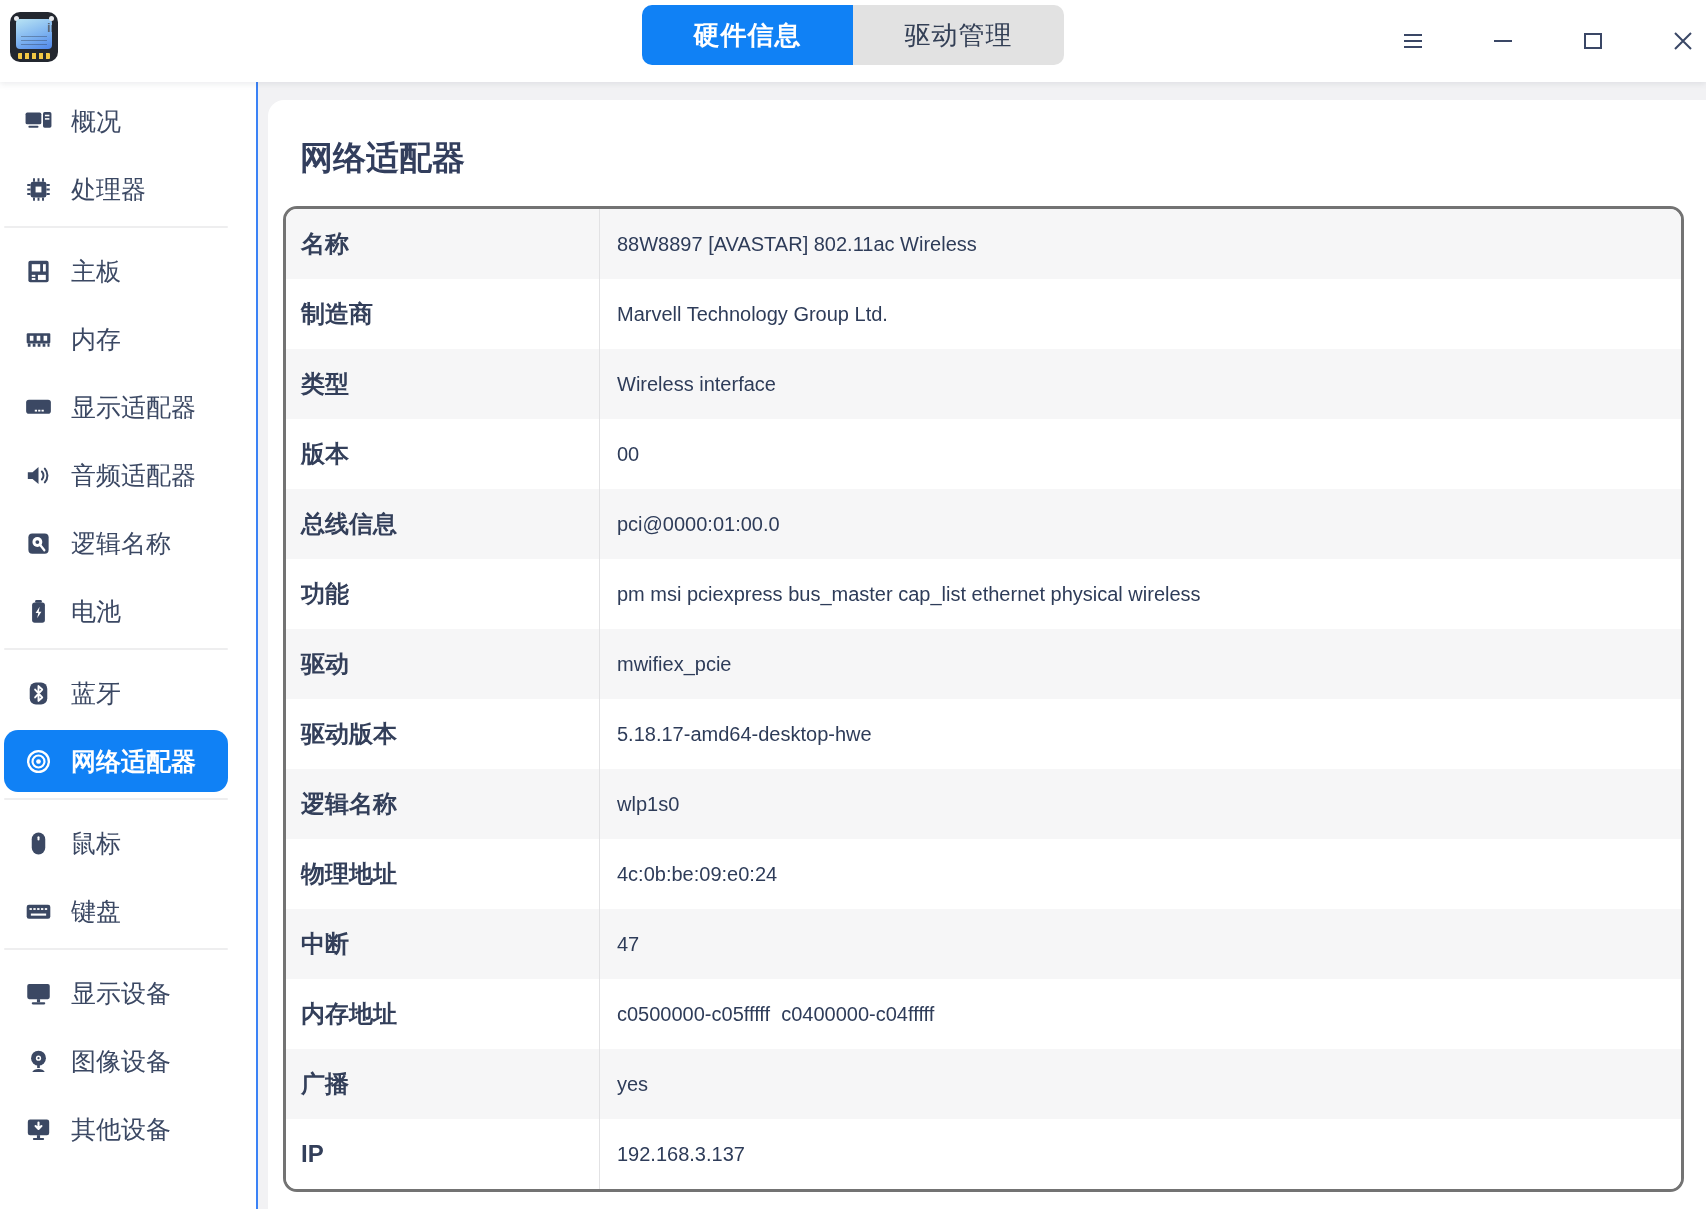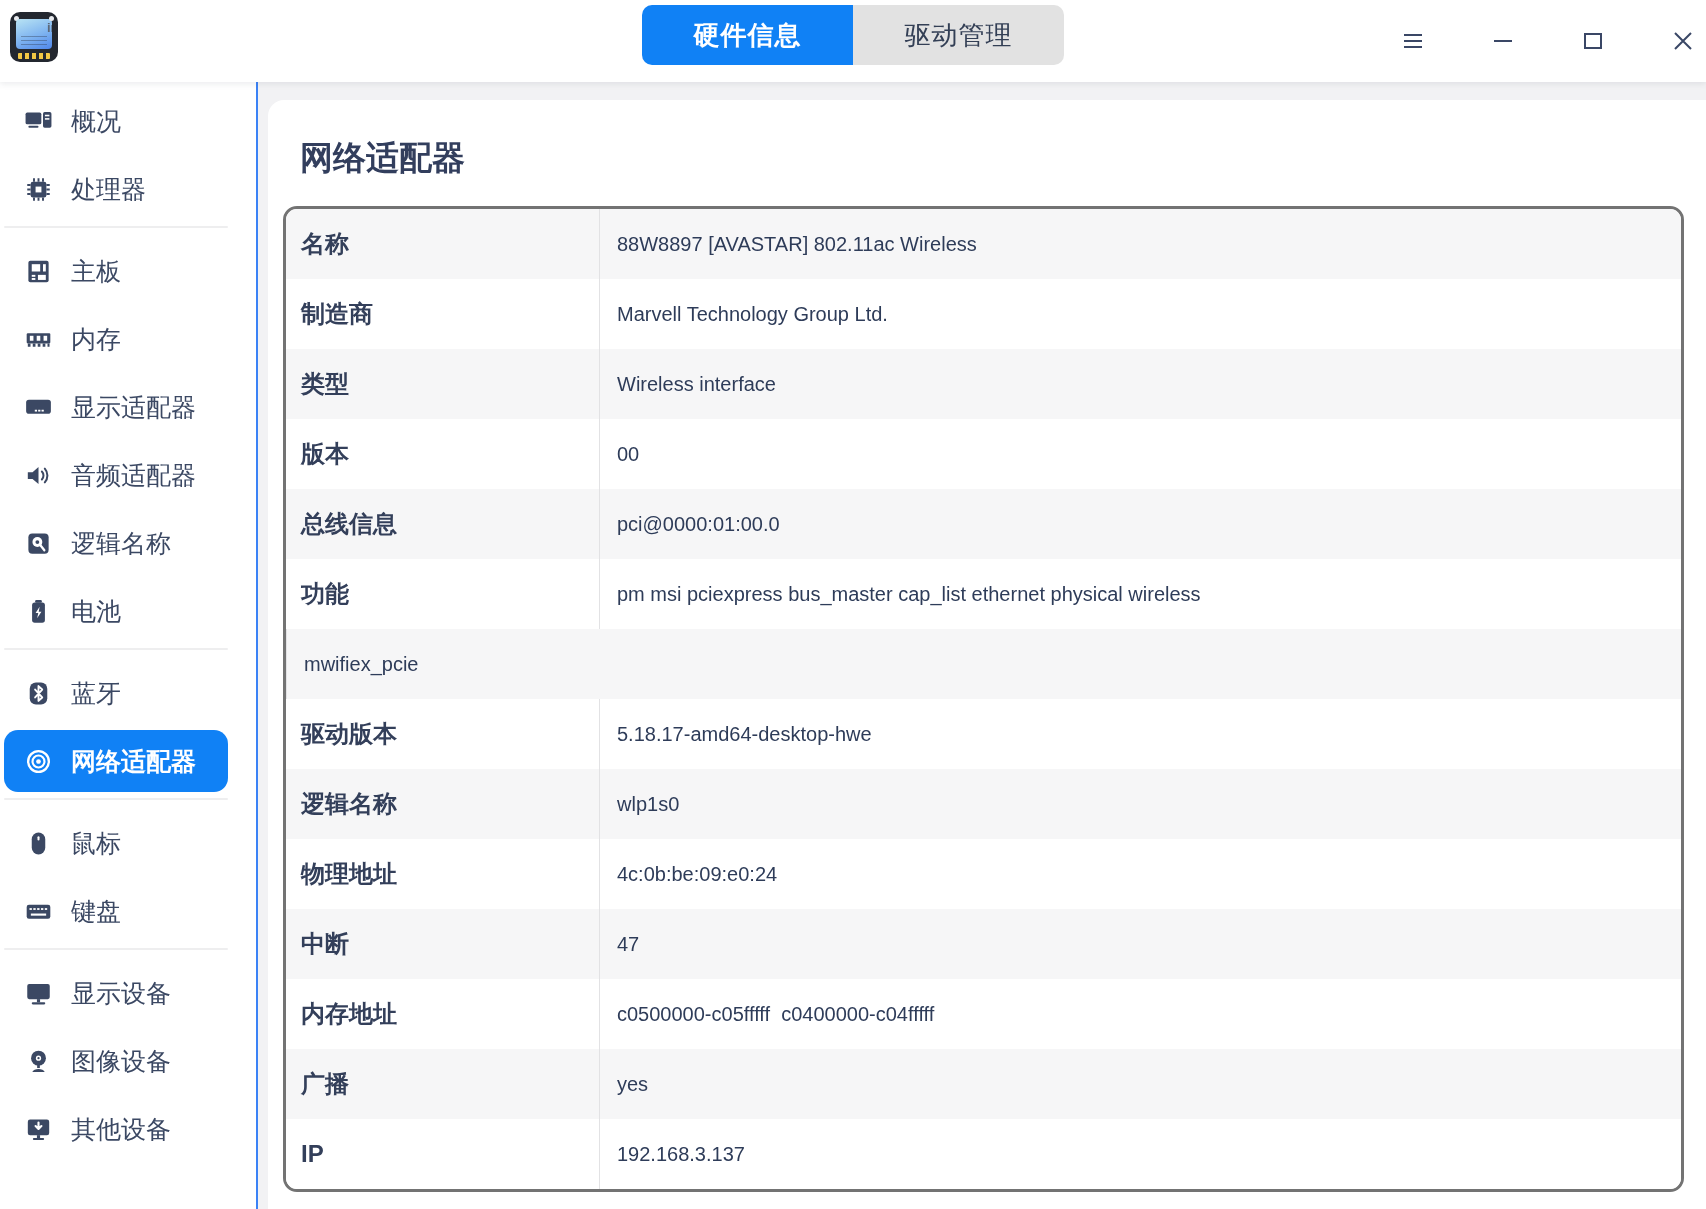--- a/index.html
+++ b/index.html
@@ -345,20 +345,21 @@
           </div>
           <div class="info-row">
             <div class="cell-label">总线信息</div>
             <div class="cell-value">pci@0000:01:00.0</div>
           </div>
           <div class="info-row">
             <div class="cell-label">功能</div>
             <div class="cell-value">pm msi pciexpress bus_master cap_list ethernet physical wireless</div>
           </div>
           <div class="info-row">
+            <div class="cell-label">驱动</div>
             <div class="cell-value">mwifiex_pcie</div>
           </div>
           <div class="info-row">
             <div class="cell-label">驱动版本</div>
             <div class="cell-value">5.18.17-amd64-desktop-hwe</div>
           </div>
           <div class="info-row">
             <div class="cell-label">逻辑名称</div>
             <div class="cell-value">wlp1s0</div>
           </div>

